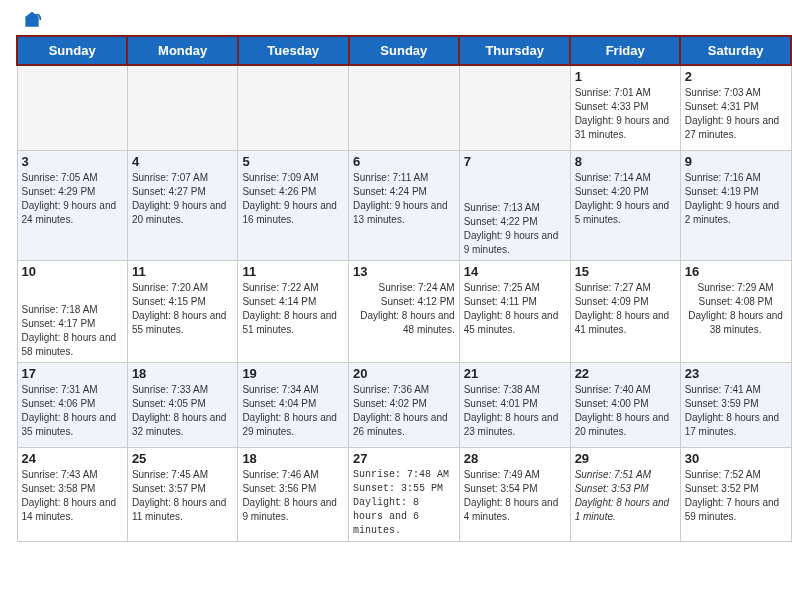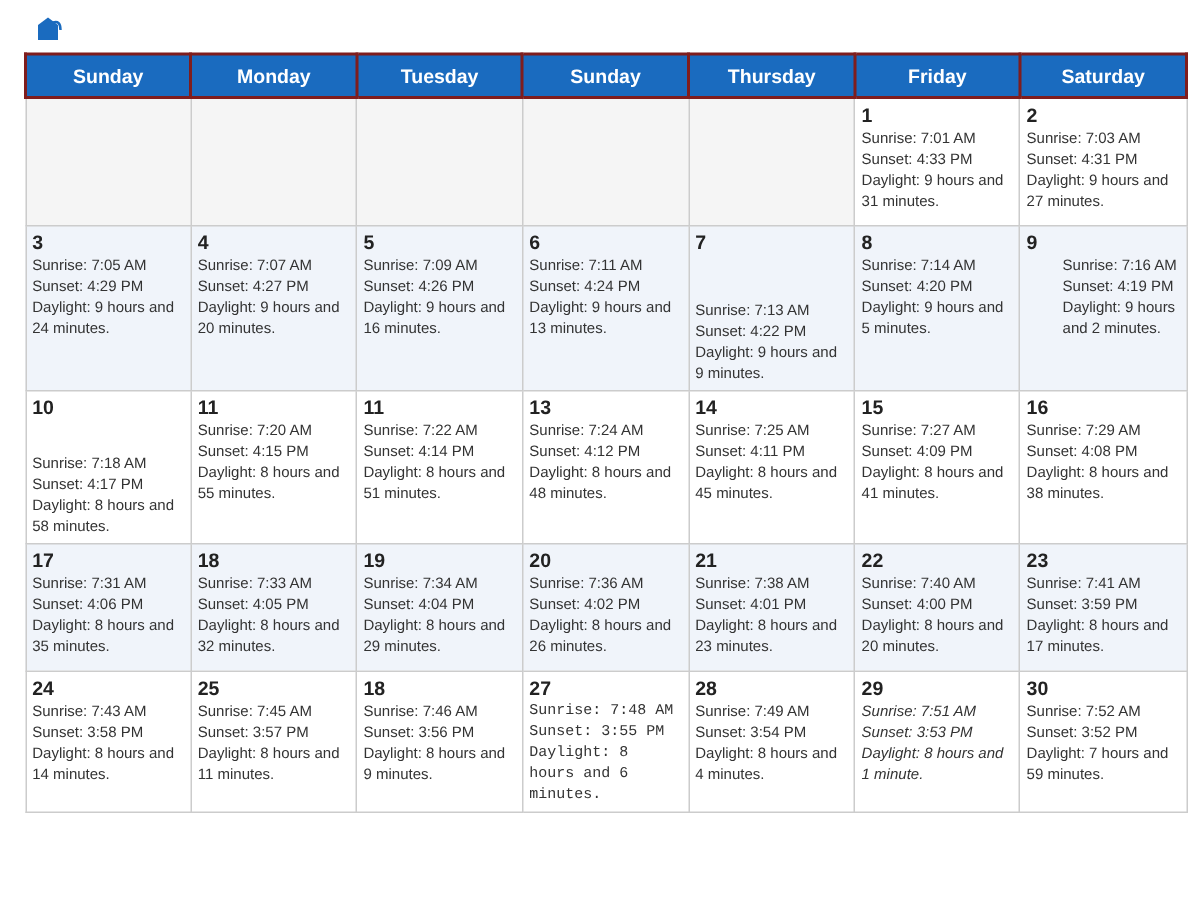--- a/index.html
+++ b/index.html
@@ -114,21 +114,21 @@
 Daylight: 9 hours and 9 minutes.</div>
           </td>
           <td>
             <span class="day-num">8</span>
             <div class="day-info" style="white-space: pre-line;">Sunrise: 7:14 AM
 Sunset: 4:20 PM
 Daylight: 9 hours and 5 minutes.</div>
           </td>
           <td>
             <span class="day-num">9</span>
-            <div class="day-info" style="white-space: pre-line; margin-left: 24px;">Sunrise: 7:16 AM
+            <div class="day-info" style="white-space: pre-line;">Sunrise: 7:16 AM
 Sunset: 4:19 PM
 Daylight: 9 hours and 2 minutes.</div>
           </td>
         </tr>
         <tr>
           <td>
             <span class="day-num">10</span>
             <div class="day-info" style="white-space: pre-line; margin-top: 24px;">Sunrise: 7:18 AM
 Sunset: 4:17 PM
 Daylight: 8 hours and 58 minutes.</div>
@@ -140,39 +140,39 @@
 Daylight: 8 hours and 55 minutes.</div>
           </td>
           <td>
             <span class="day-num">11</span>
             <div class="day-info" style="white-space: pre-line;">Sunrise: 7:22 AM
 Sunset: 4:14 PM
 Daylight: 8 hours and 51 minutes.</div>
           </td>
           <td>
             <span class="day-num">13</span>
-            <div class="day-info" style="white-space: pre-line;">Sunrise: 7:24 AM
+            <div class="day-info" style="white-space: pre-line; text-align: right;">Sunrise: 7:24 AM
 Sunset: 4:12 PM
 Daylight: 8 hours and 48 minutes.</div>
           </td>
           <td>
             <span class="day-num">14</span>
             <div class="day-info" style="white-space: pre-line;">Sunrise: 7:25 AM
 Sunset: 4:11 PM
 Daylight: 8 hours and 45 minutes.</div>
           </td>
           <td>
             <span class="day-num">15</span>
             <div class="day-info" style="white-space: pre-line;">Sunrise: 7:27 AM
 Sunset: 4:09 PM
 Daylight: 8 hours and 41 minutes.</div>
           </td>
           <td>
             <span class="day-num">16</span>
-            <div class="day-info" style="white-space: pre-line;">Sunrise: 7:29 AM
+            <div class="day-info" style="white-space: pre-line; text-align: center;">Sunrise: 7:29 AM
 Sunset: 4:08 PM
 Daylight: 8 hours and 38 minutes.</div>
           </td>
         </tr>
         <tr>
           <td>
             <span class="day-num">17</span>
             <div class="day-info" style="white-space: pre-line;">Sunrise: 7:31 AM
 Sunset: 4:06 PM
 Daylight: 8 hours and 35 minutes.</div>

